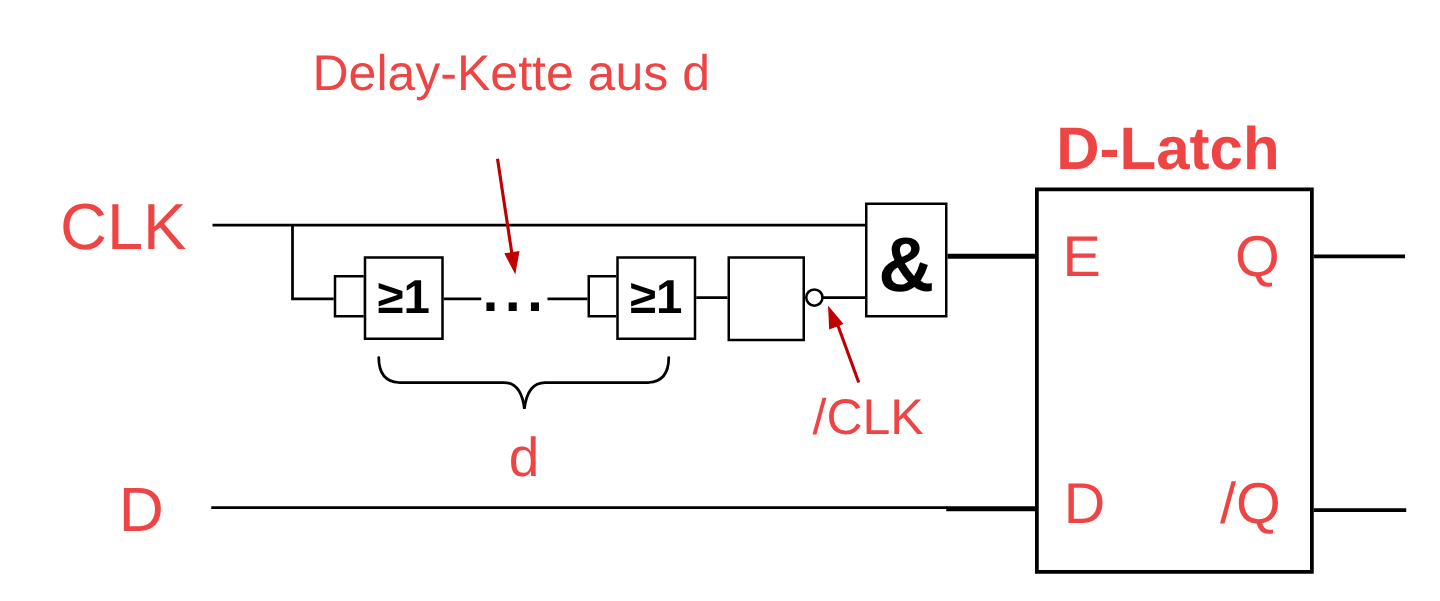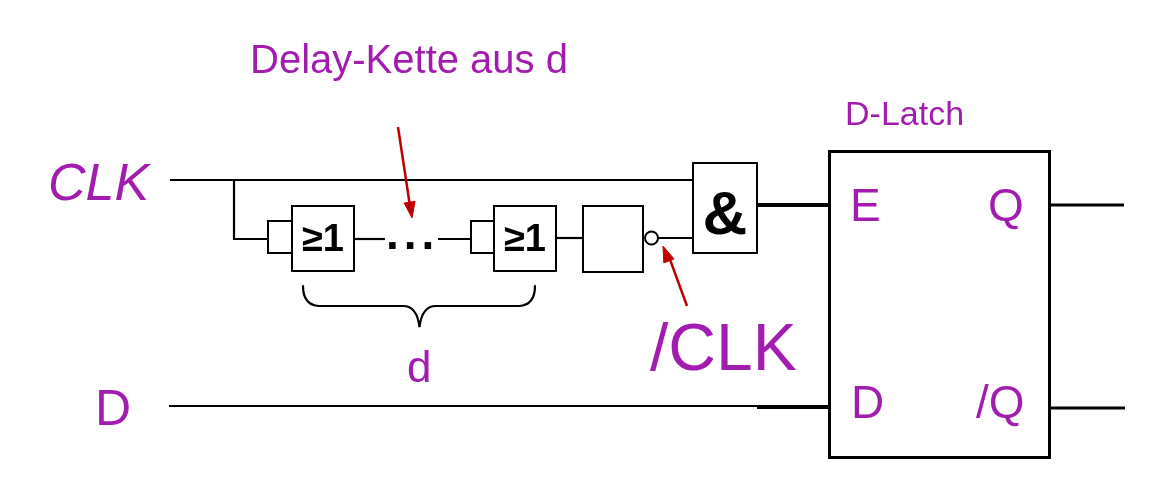--- a/index.html
+++ b/index.html
@@ -1,34 +1,34 @@
 <!DOCTYPE html>
 <html><head>
 <meta charset="utf-8">
 <style>
   html,body{margin:0;padding:0;background:#fff;}
   #stage{
     position:relative;width:1152px;height:481px;background:#fff;
     font-family:"Liberation Sans", sans-serif;overflow:hidden;
   }
   #wires{position:absolute;left:0;top:0;width:1152px;height:481px;}
-  .red{color:#a21caf;}
+  .red{color:#ef4444;}
   .lbl{position:absolute;line-height:1;white-space:pre;}
   .box{
     position:absolute;border:2px solid #000;background:#fff;
     box-sizing:border-box;display:flex;align-items:center;justify-content:center;
   }
   .gate-label{font-weight:bold;font-size:38px;color:#000;}
   
-  #clk-label{left:48px;top:156px;font-size:52px;font-style:italic;}
+  #clk-label{left:48px;top:156px;font-size:52px;}
   #d-input-label{left:95px;top:383px;font-size:50px;}
   #delay-note{left:250px;top:36px;font-size:40px;line-height:47px;}
   #brace-label{left:407px;top:345px;font-size:44px;}
-  #invclk-label{left:650px;top:314px;font-size:66px;}
-  #latch-title{left:845px;top:96px;font-size:34px;}
+  #invclk-label{left:650px;top:314px;font-size:40px;}
+  #latch-title{left:845px;top:96px;font-size:48px;font-weight:bold;}
   .pin{font-size:46px;}
   #pin-e{left:850px;top:182px;}
   #pin-q{left:988px;top:182px;}
   #pin-d{left:851px;top:379px;}
   #pin-qn{left:976px;top:379px;}
   #or1-bridge{left:267px;top:220px;width:26px;height:34px;}
   #or2-bridge{left:470px;top:220px;width:25px;height:34px;}
   #or1-box{left:291px;top:205px;width:64px;height:67px;}
   #or2-box{left:493px;top:205px;width:64px;height:67px;}
   #inv-box{left:582px;top:205px;width:62px;height:68px;}

